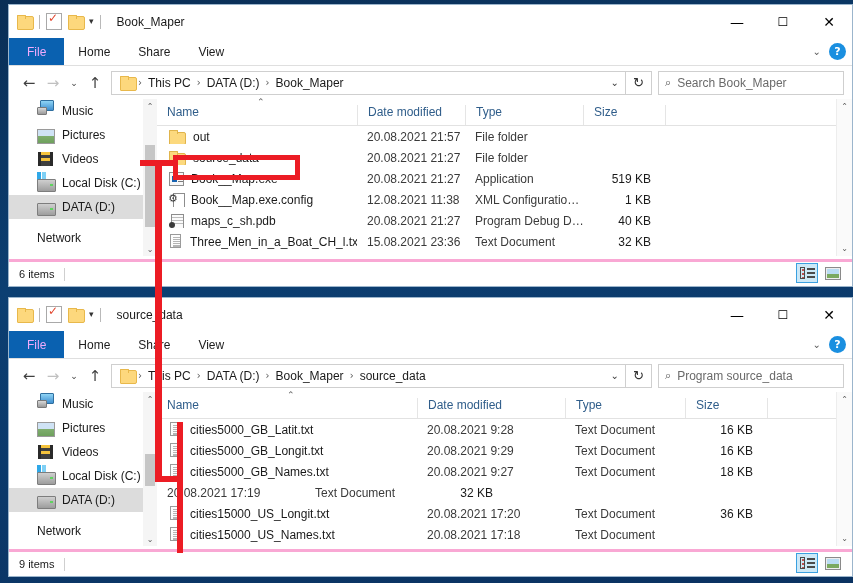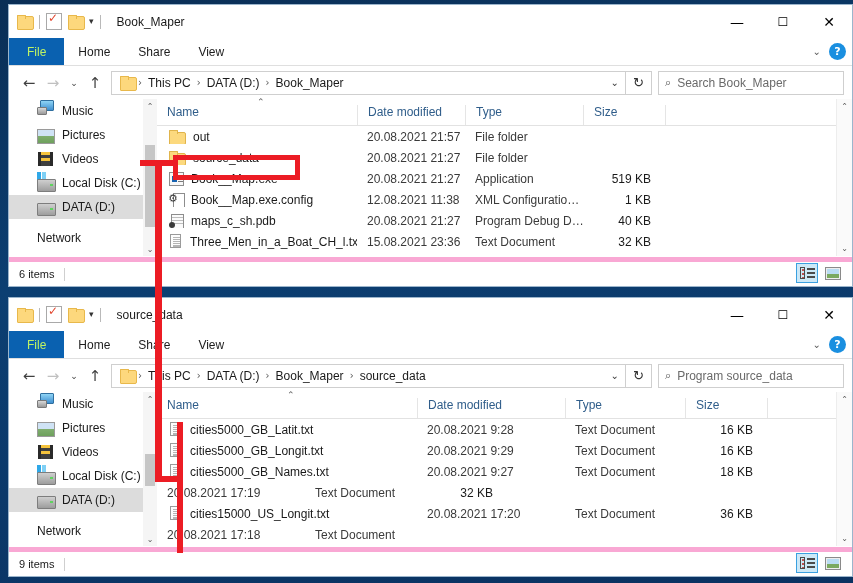--- a/index.html
+++ b/index.html
@@ -75,21 +75,21 @@
   .wbtn.close { font-size: 14px; }
 
   
   .ribbon {
     height: 27px; display: flex; align-items: stretch; position: relative;
     border-bottom: 1px solid #dfdfdf; background:#fff;
   }
   .tab {
     display:flex; align-items:center; padding: 0 14px; font-size: 12px; color:#1c1c1c;
   }
-  .tab.file { background:#0a61b0; color:#bef264; padding:0 18px; }
+  .tab.file { background:#0a61b0; color:#f0abfc; padding:0 18px; }
   .ribbon-right { position:absolute; right:6px; top:0; height:27px; display:flex; align-items:center; gap:8px; }
   .chev-down { font-size:10px; color:#5a5a5a; font-family:"DejaVu Sans", sans-serif;}
   .help-circ {
     width:17px; height:17px; border-radius:50%; background:#1a8fe0; color:#fff;
     font-size:11px; display:flex; align-items:center; justify-content:center;
     font-family:"DejaVu Sans", sans-serif; font-weight:bold;
   }
 
   
   .addrrow {
@@ -254,21 +254,21 @@
   }
   .listscroll .arr {
     height:15px; display:flex;align-items:center;justify-content:center;font-size:8px;color:#5a5a5a;
     font-family:"DejaVu Sans", sans-serif;
   }
   .listscroll .arr.bot{ position:absolute;bottom:0;left:0;right:0;}
 
   
   .statusbar {
     position:absolute; left:0; right:0; bottom:0; height:24px;
-    border-top:5px solid #f9a8d4; background:#fff; display:flex; align-items:center;
+    border-top:3px solid #f9a8d4; background:#fff; display:flex; align-items:center;
   }
   .status-count { font-size:11px; color:#1a1a1a; padding-left:10px; }
   .status-sep { width:1px;height:13px;background:#cfcfcf;margin-left:10px;}
   .viewbtns { position:absolute; right:8px; top:1px; display:flex; gap:4px; align-items:center;}
   .vb { width:22px;height:20px;display:flex;align-items:center;justify-content:center;box-sizing:border-box;}
   .vb.active { border:1px solid #3aa0e0; background:#cce8f7; }
   .vb-details { position:relative; width:15px;height:12px; }
   .vb-details::before{
     content:""; position:absolute;left:0;top:0;width:5px;height:12px;border:1px solid #4a4a4a;box-sizing:border-box;
     background-image:linear-gradient(to bottom,transparent 1px,#c05050 1px 3px,transparent 3px 5px,#c05050 5px 7px,transparent 7px 9px,#c05050 9px 11px);
@@ -645,20 +645,24 @@
           <div class="row">
             <div class="cell name" style="width:260px;">
                 <span class="ic-txt"></span>
                 <span>cities15000_US_Longit.txt</span>
               </div>
             <div class="cell date" style="width:148px;">20.08.2021 17:20</div>
             <div class="cell type" style="width:120px;">Text Document</div>
             <div class="cell size" style="width:82px;">36 KB</div>
           </div>
           <div class="row">
+            <div class="cell name" style="width:260px;">
+                <span class="ic-txt"></span>
+                <span>cities15000_US_Names.txt</span>
+              </div>
             <div class="cell date" style="width:148px;">20.08.2021 17:18</div>
             <div class="cell type" style="width:120px;">Text Document</div>
             <div class="cell size" style="width:82px;margin-top:44px;">37 KB</div>
           </div>
         </div>
 
         <div class="listscroll">
           <div class="arr">⌃</div>
           <div class="arr bot">⌄</div>
         </div>

